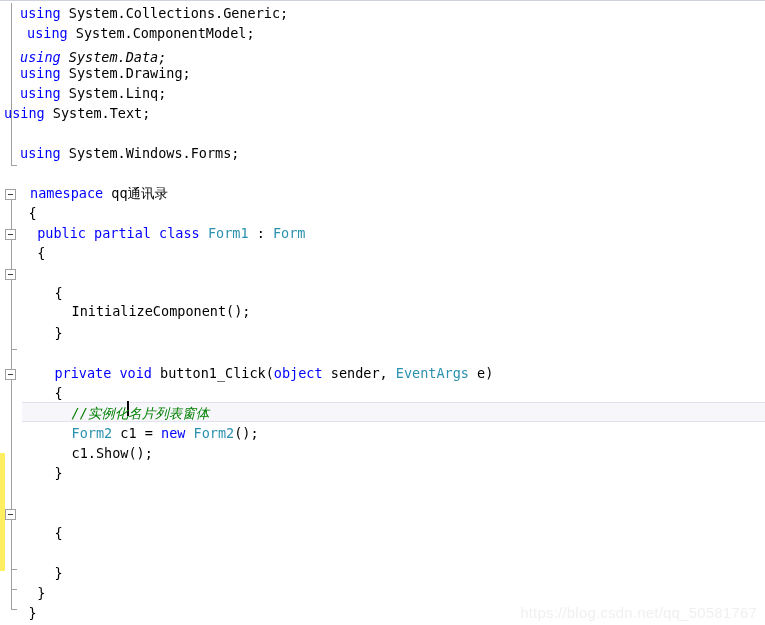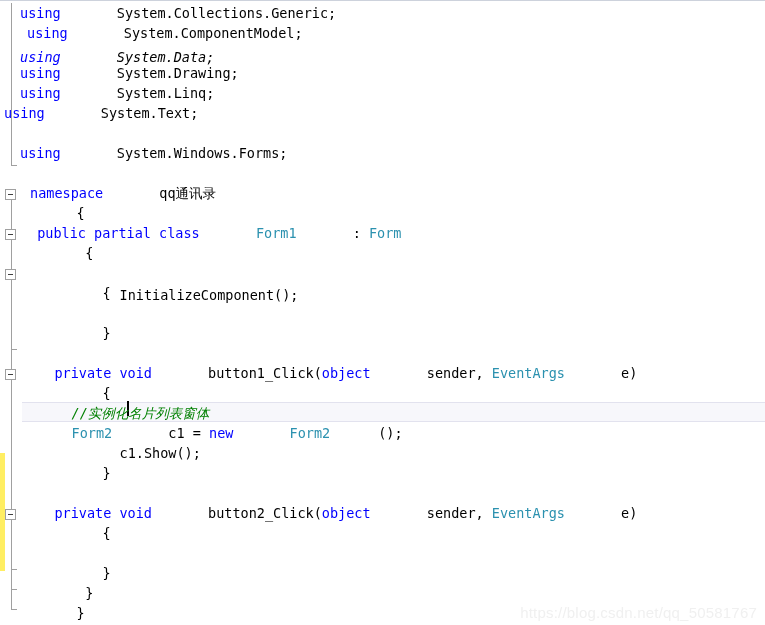--- a/index.html
+++ b/index.html
@@ -110,21 +110,21 @@
     position: absolute;
     width: 2px;
     height: 15px;
     background: #000000;
   }
 
   
   .kw   { color: #0000ff; }
   .typ  { color: #2b91af; }
   .cmt  { color: #008000; }
-  .pln  { color: #000000; margin-left: 48px; }
+  .pln  { color: #000000; }
 
   
   .watermark {
     position: absolute;
     right: 8px;
     bottom: 4px;
     font-family: "Liberation Sans", sans-serif;
     font-size: 15px;
     color: #f0f0f0;
     white-space: nowrap;
@@ -163,29 +163,28 @@
       <div class="code-line" style="top: 46px; padding-left: 20px; font-style: italic;"><span class="kw">using</span><span class="pln"> System.Data;</span></div>
       <div class="code-line" style="top: 62px; padding-left: 20px;"><span class="kw">using</span><span class="pln"> System.Drawing;</span></div>
       <div class="code-line" style="top: 82px; padding-left: 20px;"><span class="kw">using</span><span class="pln"> System.Linq;</span></div>
       <div class="code-line" style="top: 102px; padding-left: 4px;"><span class="kw">using</span><span class="pln"> System.Text;</span></div>
       <div class="code-line" style="top: 142px; padding-left: 20px;"><span class="kw">using</span><span class="pln"> System.Windows.Forms;</span></div>
       <div class="code-line" style="top: 182px; padding-left: 30px;"><span class="kw">namespace</span><span class="pln"> qq通讯录</span></div>
       <div class="code-line" style="top: 202px; padding-left: 28.6px;"><span class="pln">{</span></div>
       <div class="code-line" style="top: 222px; padding-left: 37.2px;"><span class="kw">public partial class</span><span class="pln"> </span><span class="typ">Form1</span><span class="pln"> : </span><span class="typ">Form</span></div>
       <div class="code-line" style="top: 242px; padding-left: 37.2px;"><span class="pln">{</span></div>
       <div class="code-line" style="top: 282px; padding-left: 54.4px;"><span class="pln">{</span></div>
-      <div class="code-line" style="top: 284px; padding-left: 71.6px; text-align: right;"><span class="pln">InitializeComponent();</span></div>
+      <div class="code-line" style="top: 300px; padding-left: 71.6px; text-align: right;"><span class="pln">InitializeComponent();</span></div>
       <div class="code-line" style="top: 322px; padding-left: 54.4px;"><span class="pln">}</span></div>
       <div class="code-line" style="top: 362px; padding-left: 54.4px;"><span class="kw">private void</span><span class="pln"> button1_Click(</span><span class="kw">object</span><span class="pln"> sender, </span><span class="typ">EventArgs</span><span class="pln"> e)</span></div>
       <div class="code-line" style="top: 382px; padding-left: 54.4px;"><span class="pln">{</span></div>
       <div class="code-line" style="top: 402px; padding-left: 71.6px; font-style: italic;"><span class="cmt">//实例化名片列表窗体</span></div>
       <div class="code-line" style="top: 422px; padding-left: 71.6px;"><span class="typ">Form2</span><span class="pln"> c1 = </span><span class="kw">new</span><span class="pln"> </span><span class="typ">Form2</span><span class="pln">();</span></div>
       <div class="code-line" style="top: 442px; padding-left: 71.6px;"><span class="pln">c1.Show();</span></div>
       <div class="code-line" style="top: 462px; padding-left: 54.4px;"><span class="pln">}</span></div>
-      <div class="code-line" style="top: 502px; padding-left: 54.4px;"><span class="kw">private void</span><span class="pln"> button2_Click(</span><span class="kw">object</span><span class="pln"> sender, </span><span class="typ">EventArgs</span><span class="pln"> e)</span></div>
       <div class="code-line" style="top: 522px; padding-left: 54.4px;"><span class="pln">{</span></div>
       <div class="code-line" style="top: 562px; padding-left: 54.4px;"><span class="pln">}</span></div>
       <div class="code-line" style="top: 582px; padding-left: 37.2px;"><span class="pln">}</span></div>
       <div class="code-line" style="top: 602px; padding-left: 28.6px;"><span class="pln">}</span></div>
     </div>
 
   <div class="watermark">https://blog.csdn.net/qq_50581767</div>
 
 </div>
 

